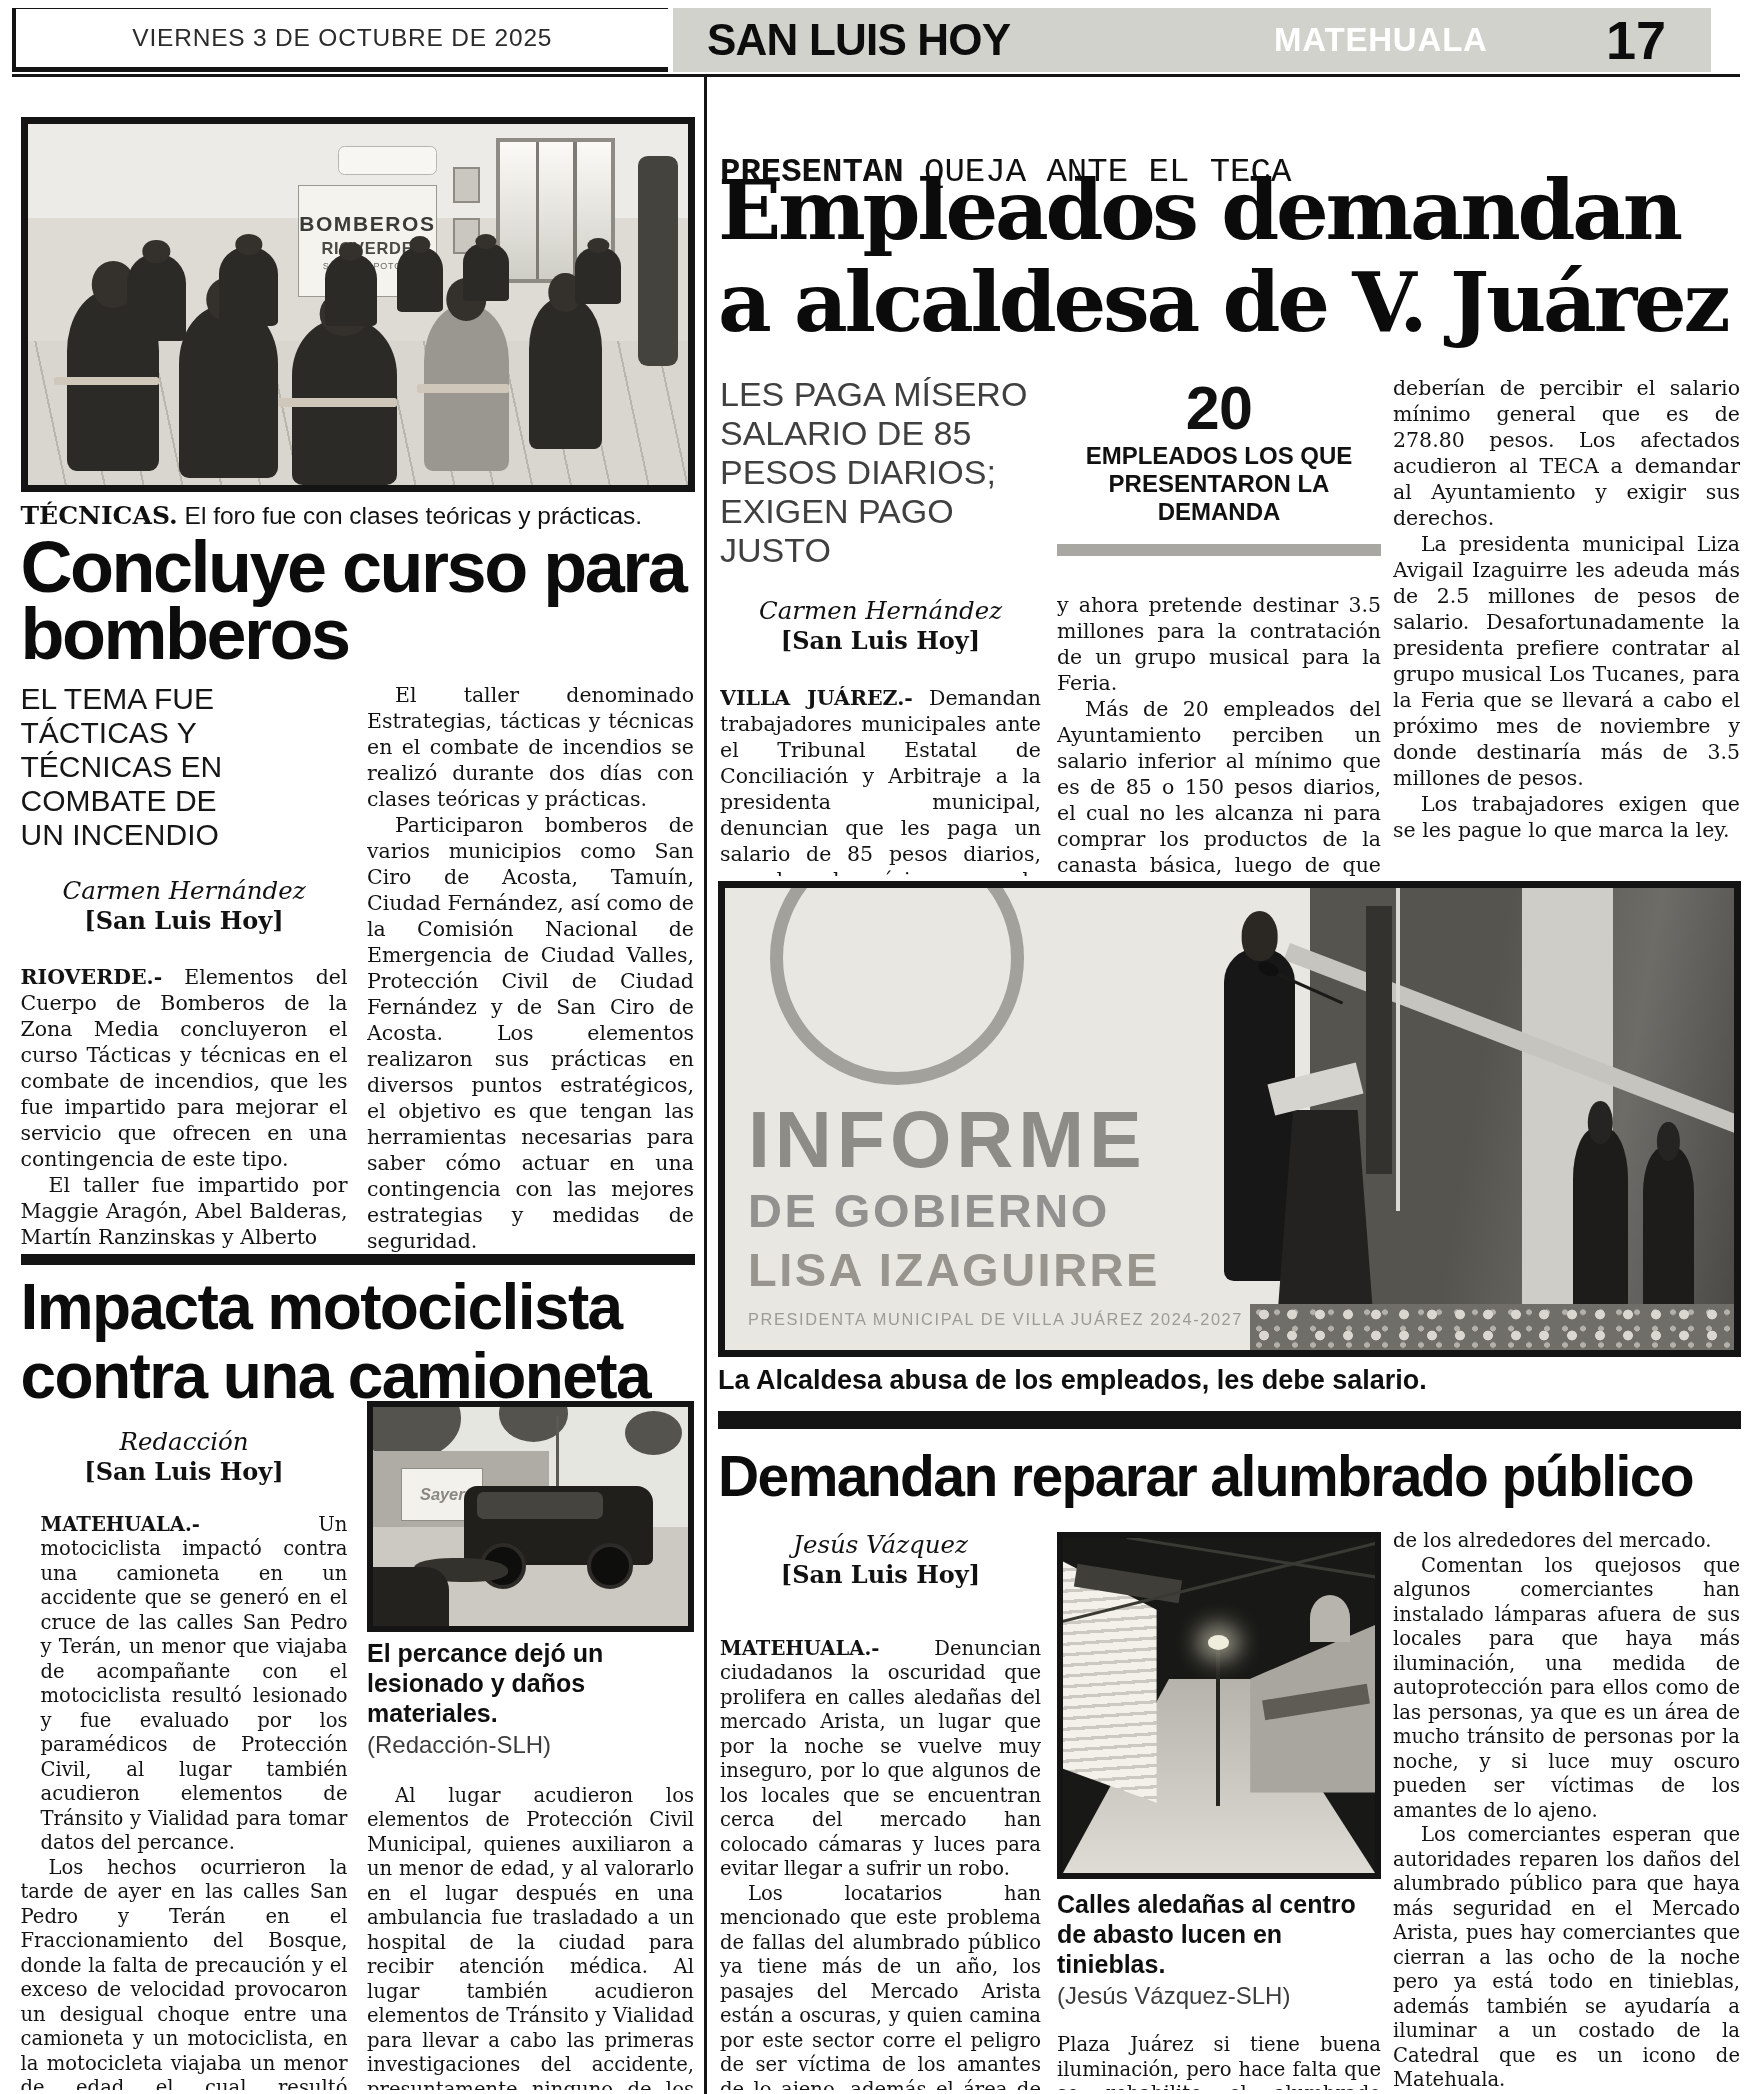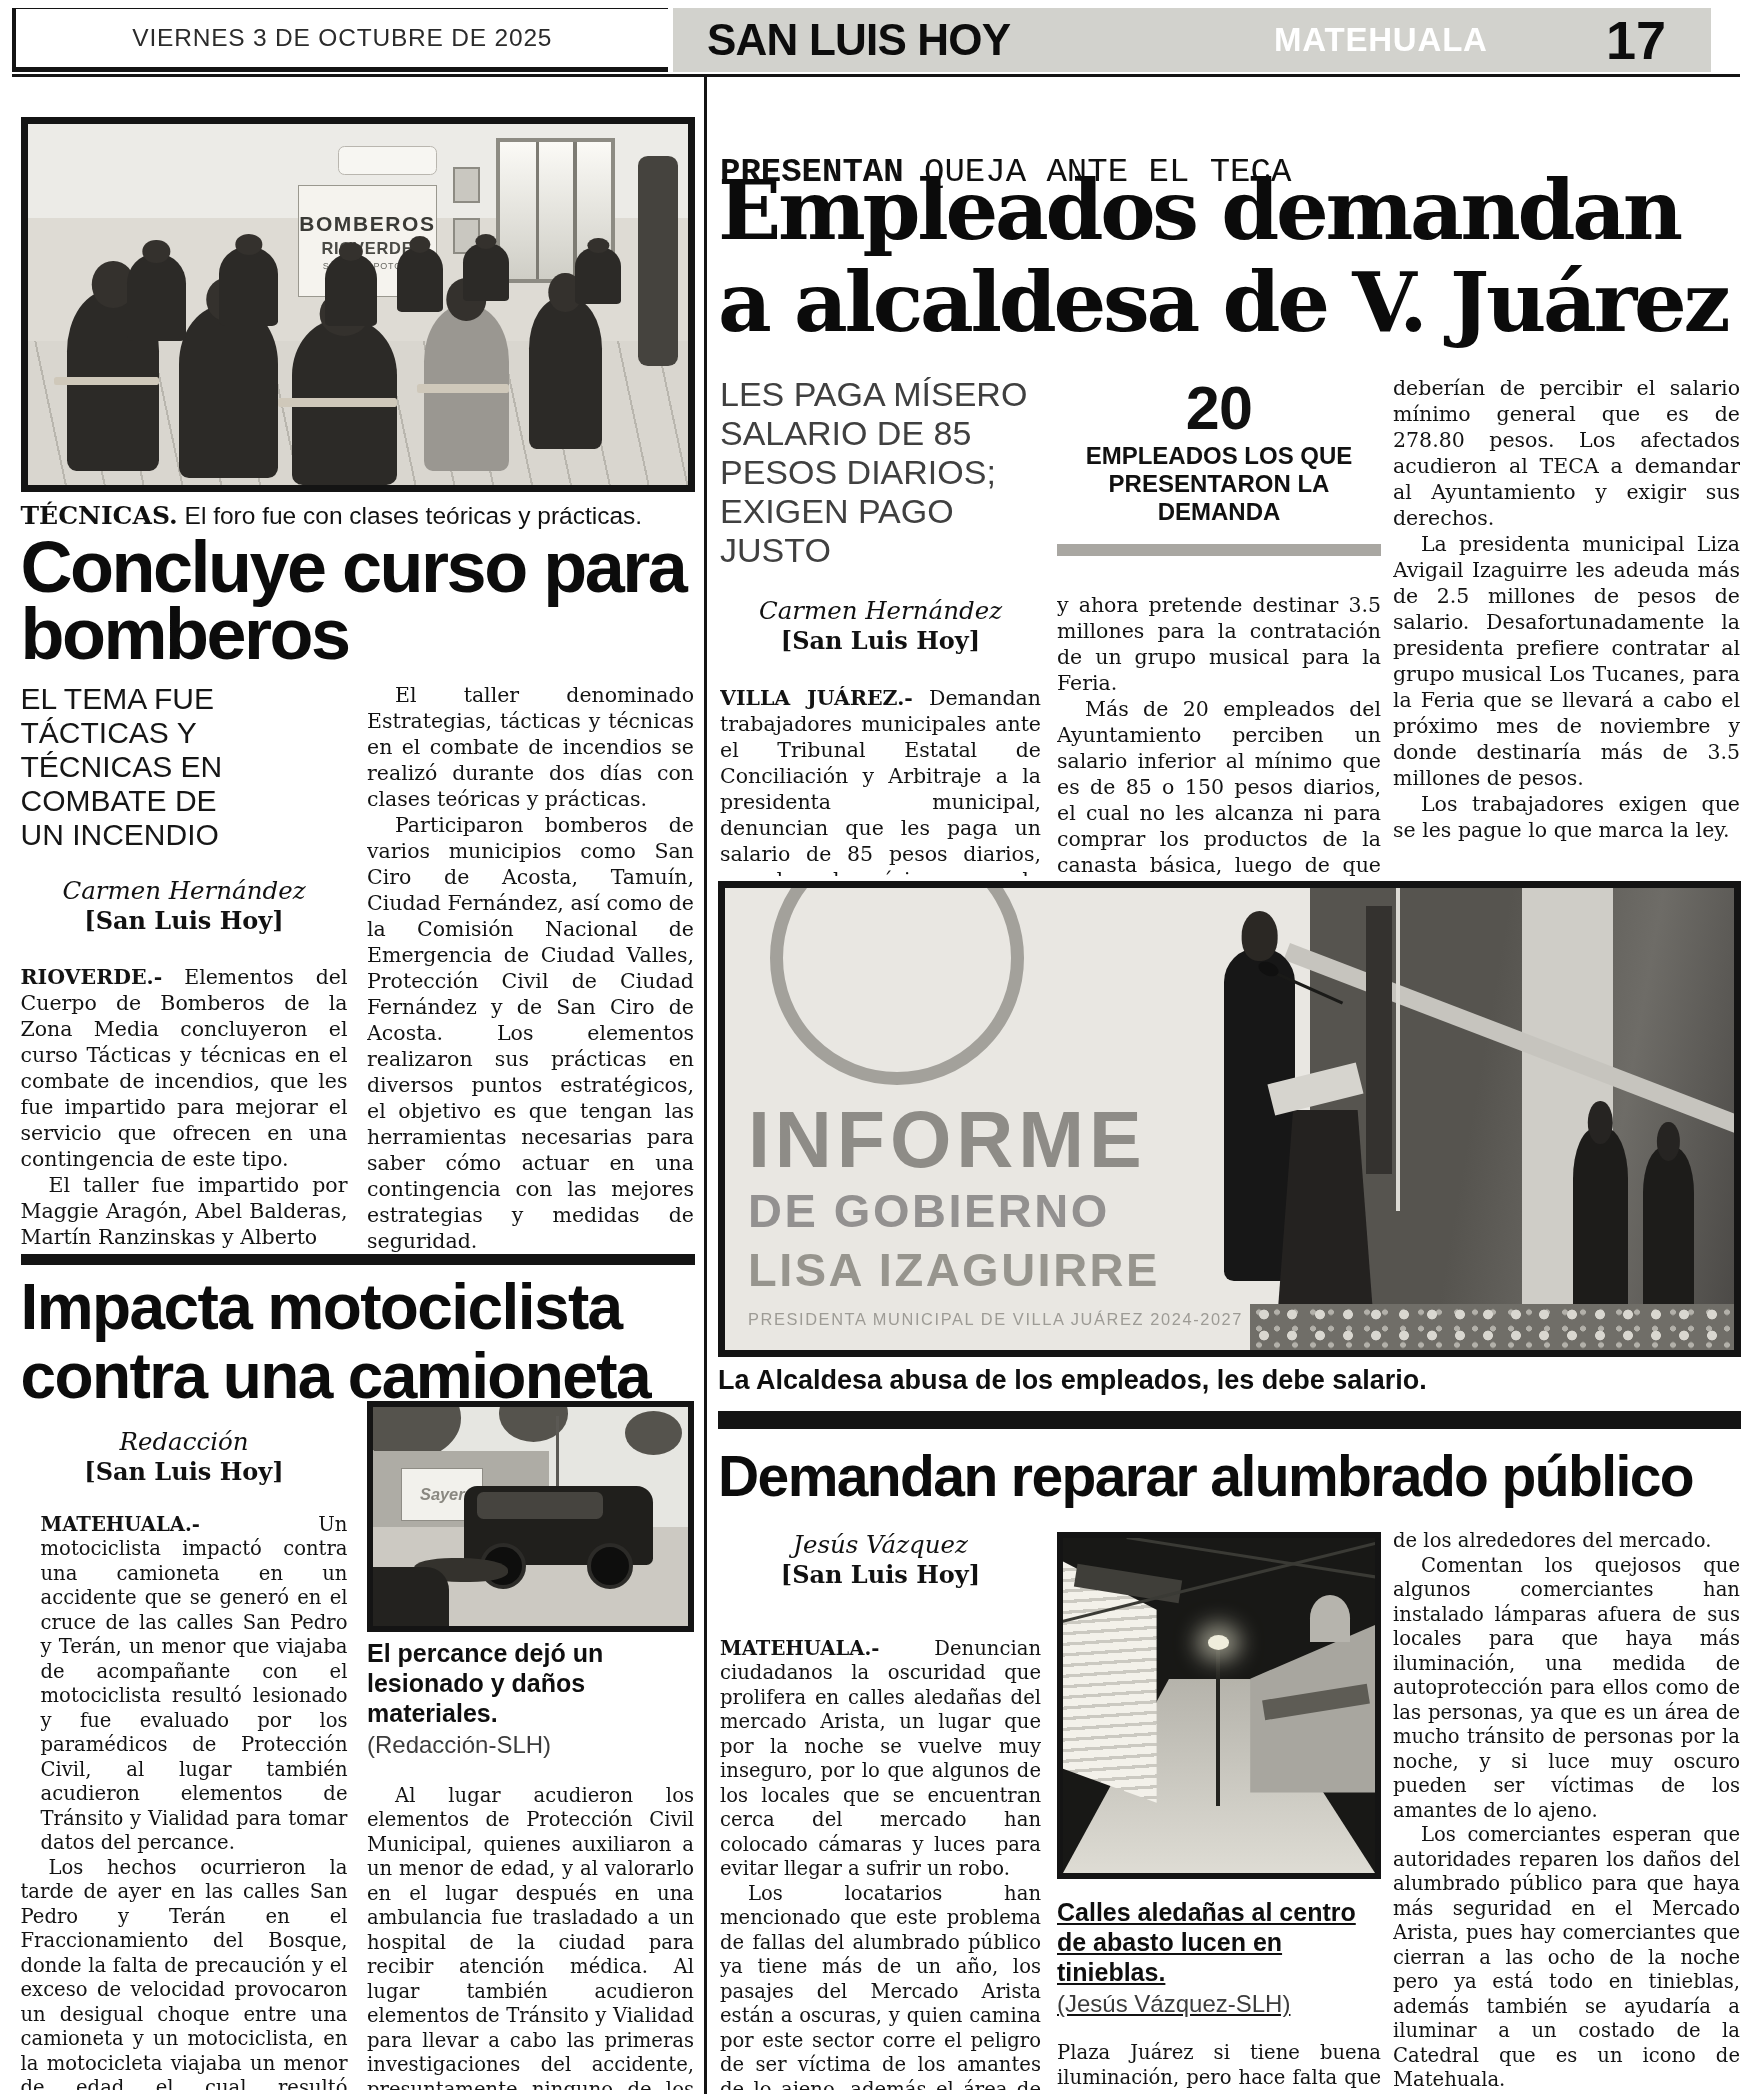--- a/index.html
+++ b/index.html
@@ -153,21 +153,21 @@
     clip-path:polygon(0 0, 100% 20%, 100% 100%, 0 86%); }
   .p4-awning-l { position:absolute; left:4%; top:10%; width:34%; height:7%; background:#3f3e39; transform:rotate(9deg); }
   .p4-right { position:absolute; right:0; top:26%; width:40%; height:50%; background:#a8a69f;
     clip-path:polygon(0 32%, 100% 0, 100% 100%, 0 100%); }
   .p4-awning-r { position:absolute; right:2%; top:46%; width:34%; height:6%; background:#5e5c55; transform:rotate(-9deg); }
   .p4-gable { position:absolute; right:8%; top:17%; width:13%; height:14%; background:#b6b4ad; border-radius:50% 50% 0 0; }
   .p4-post { position:absolute; left:49%; top:32%; width:4.1px; height:48%; background:#23231f; }
   .p4-lamp { position:absolute; left:46.5%; top:29%; width:21px; height:14.7px; background:#efeddc; border-radius:50%;
     box-shadow:0 0 21px 11.5px rgba(240,238,215,.55); }
   .p4-cable { position:absolute; height:2.5px; background:#39settings; background:#3a3a35; }
-  .caption4-block { margin-top:18px;text-decoration:underline; }
+  .caption4-block { margin-top:10px; }
   .a4colB .body-p { margin-top:23px; }
   .a4colC { left:1393px; top:1529px; width:347px; height:561px; }
 </style>
 </head>
 <body>
 
 <div class="abs date-box">
   <span>VIERNES 3 DE OCTUBRE DE 2025</span>
 </div>
 <div class="abs brand-bar">

